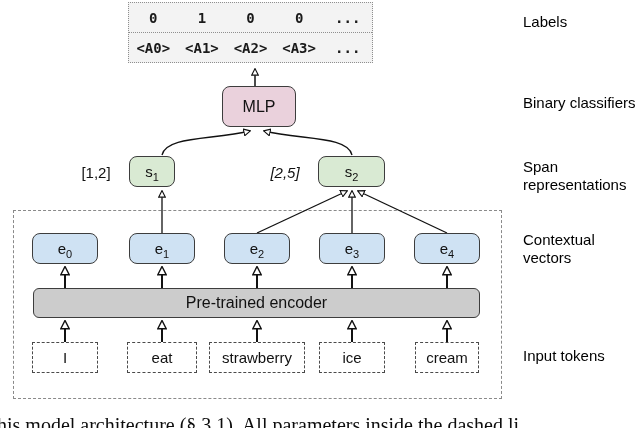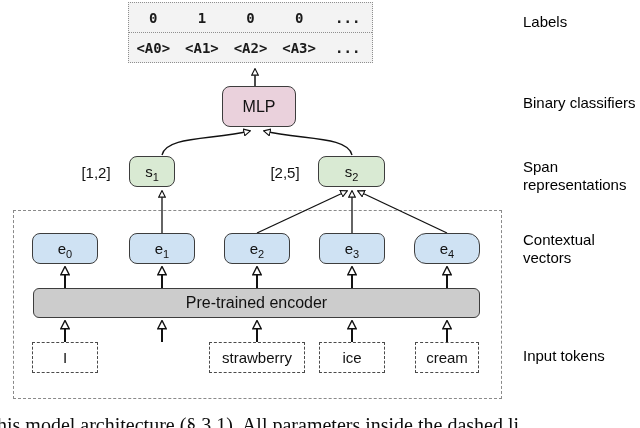--- a/index.html
+++ b/index.html
@@ -30,26 +30,26 @@
   .node{
     box-sizing:border-box; border:1.6px solid var(--stroke); border-radius:8px;
     display:flex; align-items:center; justify-content:center;
     font-size:15px; color:#111;
   }
   .node sub{font-size:11px; line-height:0;}
   #mlp-box{left:222px; top:86px; width:74px; height:41px; background:var(--mlp); font-size:16px;}
   #s1-box{left:129px; top:156px; width:46px; height:31px; background:var(--span);}
   #s2-box{left:318px; top:156px; width:67px; height:31px; background:var(--span);}
   .evec{top:233px; width:66px; height:31px; background:var(--vector);}
-  #e0-box{left:32px;} #e1-box{left:129px;} #e2-box{left:224px;} #e3-box{left:319px;border-radius:7px;} #e4-box{left:414px;border-radius:12px;}
+  #e0-box{left:32px;} #e1-box{left:129px;} #e2-box{left:224px;} #e3-box{left:319px;border-radius:7px;} #e4-box{left:414px;}
   #encoder-box{left:33px; top:288px; width:447px; height:30px; background:var(--encoder); border-radius:6px; font-size:16px;justify-content:center;}
   
   .interval{font-size:15px; width:44px; text-align:center; top:164px;}
   #span1-interval{left:74px;}
-  #span2-interval{left:263px;}
+  #span2-interval{left:263px;font-style:italic;}
   
   #dashed-region{
     left:13px; top:210px; width:489px; height:189px;
     border:1.7px dashed #8a8a8a; box-sizing:border-box;
   }
   
   .token{
     top:342px; height:31px; box-sizing:border-box;
     border:1.5px dashed #4a4a4a; background:#fff;
     display:flex; align-items:center; justify-content:center; font-size:15px;
@@ -157,20 +157,21 @@
   </div>
   <div id="e4-box" class="abs node evec">
     <span><span>e</span><sub>4</sub></span>
   </div>
 
   <div id="encoder-box" class="abs node">
     <span>Pre-trained encoder</span>
   </div>
 
   <div id="token-i" class="abs token">I</div>
+  <div id="token-eat" class="abs token">eat</div>
   <div id="token-strawberry" class="abs token">strawberry</div>
   <div id="token-ice" class="abs token">ice</div>
   <div id="token-cream" class="abs token">cream</div>
 
   <div id="right-label-labels" class="abs right-label">Labels</div>
   <div id="right-label-classifiers" class="abs right-label">Binary classifiers</div>
   <div id="right-label-spans" class="abs right-label">Span representations</div>
   <div id="right-label-vectors" class="abs right-label">Contextual vectors</div>
   <div id="right-label-tokens" class="abs right-label">Input tokens</div>
 

